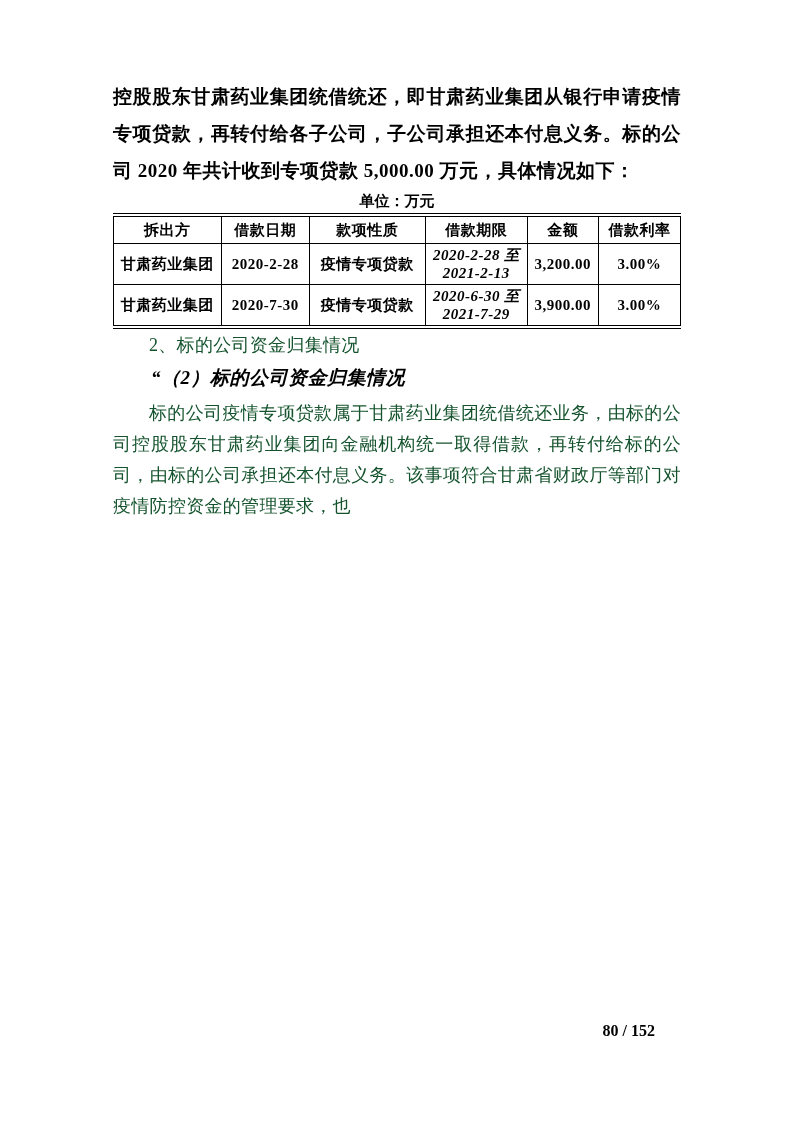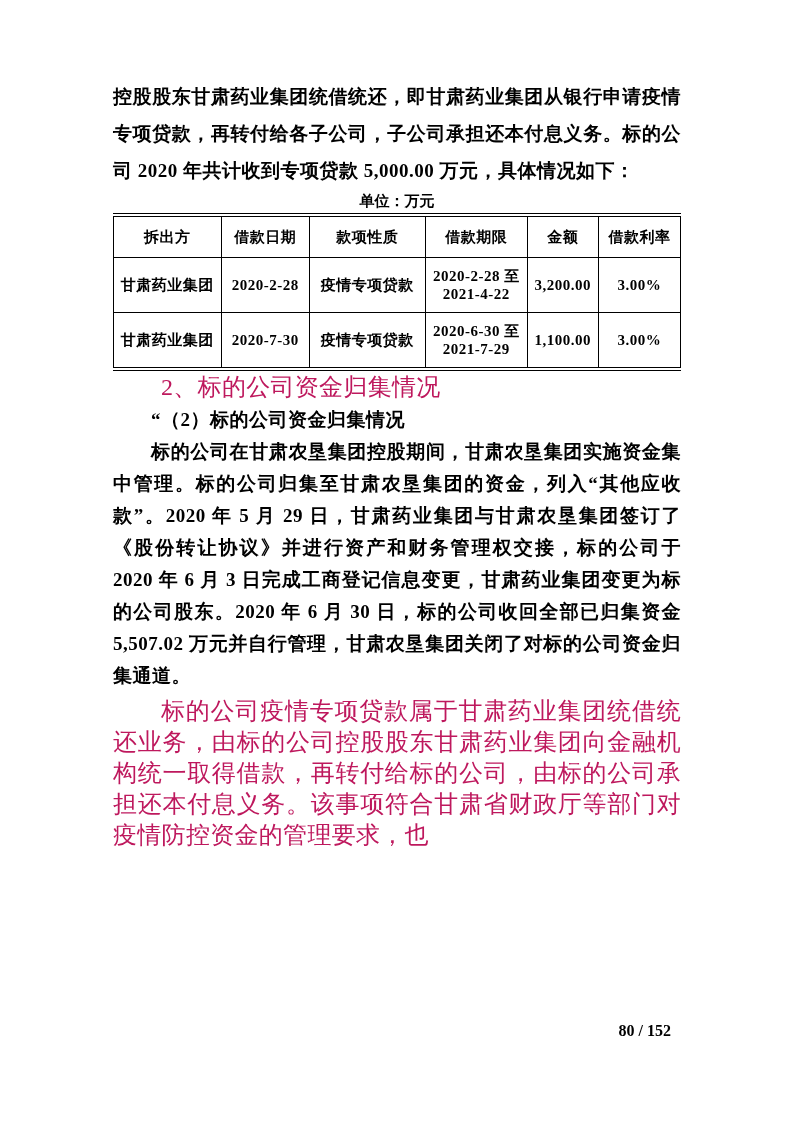--- a/index.html
+++ b/index.html
@@ -16,26 +16,26 @@
     padding: 78px 112px 0 113px;
     overflow: hidden;
   }
   p { text-align: justify; }
   .kai {
     font-weight: 700;
     font-size: 19px;
     line-height: 37px;
     letter-spacing: 0.5px;
   }
-  .kai-tight { line-height: 32px; }
+  .kai-tight { line-height: 32px; font-style: italic; }
   .song {
     font-weight: 400;
-    font-size: 24px;
+    font-size: 18px;
     line-height: 32px;
-    color: #be185d;
+    color: #14532d;
     letter-spacing: 0.3px;
   }
   .indent { text-indent: 2em; }
   .unit-label {
     font-weight: 700;
     font-size: 15px;
     line-height: 24px;
     text-align: center;
   }
   .doc-table {
@@ -44,50 +44,50 @@
     border-top: 4px double #000;
     border-bottom: 4px double #000;
     table-layout: fixed;
   }
   .doc-table th, .doc-table td {
     border: 1px solid #000;
     font-weight: 700;
     font-size: 15px;
     text-align: center;
     vertical-align: middle;
-    padding: 9px 3px;
+    padding: 2px 3px;
     letter-spacing: 0.5px;
   }
   .doc-table thead th { height: 27px; line-height: 22px; }
   .doc-table tbody td { height: 38px; line-height: 18px; }
   .col-lender  { width: 19%; }
   .col-date    { width: 15.5%; }
   .col-nature  { width: 20.5%; }
   .col-period  { width: 18%; }
   .col-amount  { width: 12.5%; }
   .col-rate    { width: 14.5%; }
   .cell-amount { text-align: right; padding-right: 7px; }
-  .period-line { display: block; }
+  .period-line { display: block; font-style: italic; }
   .sp-after-table { margin-top: 4px; line-height: 35px; }
   .h-sub { margin-top: 0; }
   .quote-heading { margin-top: 1px; }
   .h-section {
     margin-top: 12px;
     font-weight: 700;
     font-size: 20px;
     line-height: 37px;
     text-indent: 2em;
     text-align: justify;
     letter-spacing: 0.3px;
   }
   .p-compliance { margin-top: 4px; line-height: 31px; }
   .page-footer {
     position: absolute;
     top: 1020px;
-    right: 122px;
+    right: 138px;
     font-weight: 700;
     font-size: 16px;
     line-height: 22px;
   }
 </style>
 </head>
 <body>
 
 <div class="page">
 
@@ -114,46 +114,45 @@
         <th>借款利率</th>
       </tr>
     </thead>
     <tbody>
       <tr>
         <td>甘肃药业集团</td>
         <td>2020-2-28</td>
         <td>疫情专项贷款</td>
         <td>
           <span class="period-line">2020-2-28 至</span>
-          <span class="period-line">2021-4-22</span>
+          <span class="period-line">2021-2-13</span>
         </td>
         <td class="cell-amount">3,200.00</td>
         <td>3.00%</td>
       </tr>
       <tr>
         <td>甘肃药业集团</td>
         <td>2020-7-30</td>
         <td>疫情专项贷款</td>
         <td>
           <span class="period-line">2020-6-30 至</span>
           <span class="period-line">2021-7-29</span>
         </td>
-        <td class="cell-amount">1,100.00</td>
+        <td class="cell-amount">3,900.00</td>
         <td>3.00%</td>
       </tr>
     </tbody>
   </table>
 
 
   <p class="song indent h-sub">2、标的公司资金归集情况</p>
 
 
   <p class="kai kai-tight indent quote-heading">“（2）标的公司资金归集情况</p>
 
-  <p class="kai kai-tight indent">标的公司在甘肃农垦集团控股期间，甘肃农垦集团实施资金集中管理。标的公司归集至甘肃农垦集团的资金，列入“其他应收款”。2020 年 5 月 29 日，甘肃药业集团与甘肃农垦集团签订了《股份转让协议》并进行资产和财务管理权交接，标的公司于 2020 年 6 月 3 日完成工商登记信息变更，甘肃药业集团变更为标的公司股东。2020 年 6 月 30 日，标的公司收回全部已归集资金 5,507.02 万元并自行管理，甘肃农垦集团关闭了对标的公司资金归集通道。</p>
 
 
 
   <p class="song indent p-compliance">标的公司疫情专项贷款属于甘肃药业集团统借统还业务，由标的公司控股股东甘肃药业集团向金融机构统一取得借款，再转付给标的公司，由标的公司承担还本付息义务。该事项符合甘肃省财政厅等部门对疫情防控资金的管理要求，也</p>
 
   <div class="page-footer">80 / 152</div>
 
 </div>
 
 </body></html>

